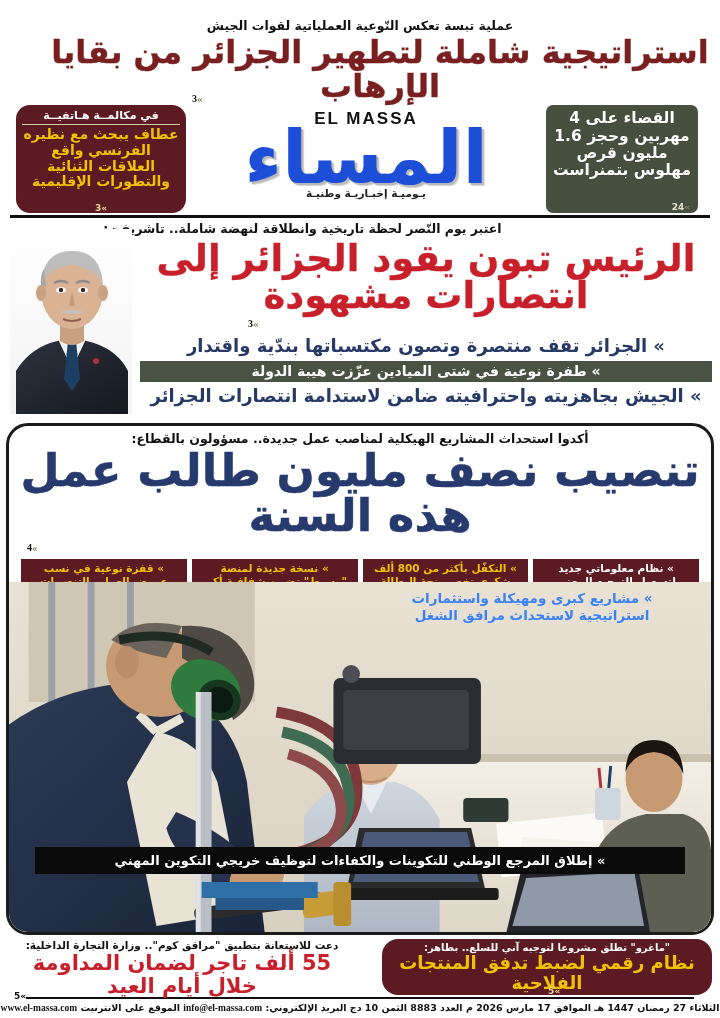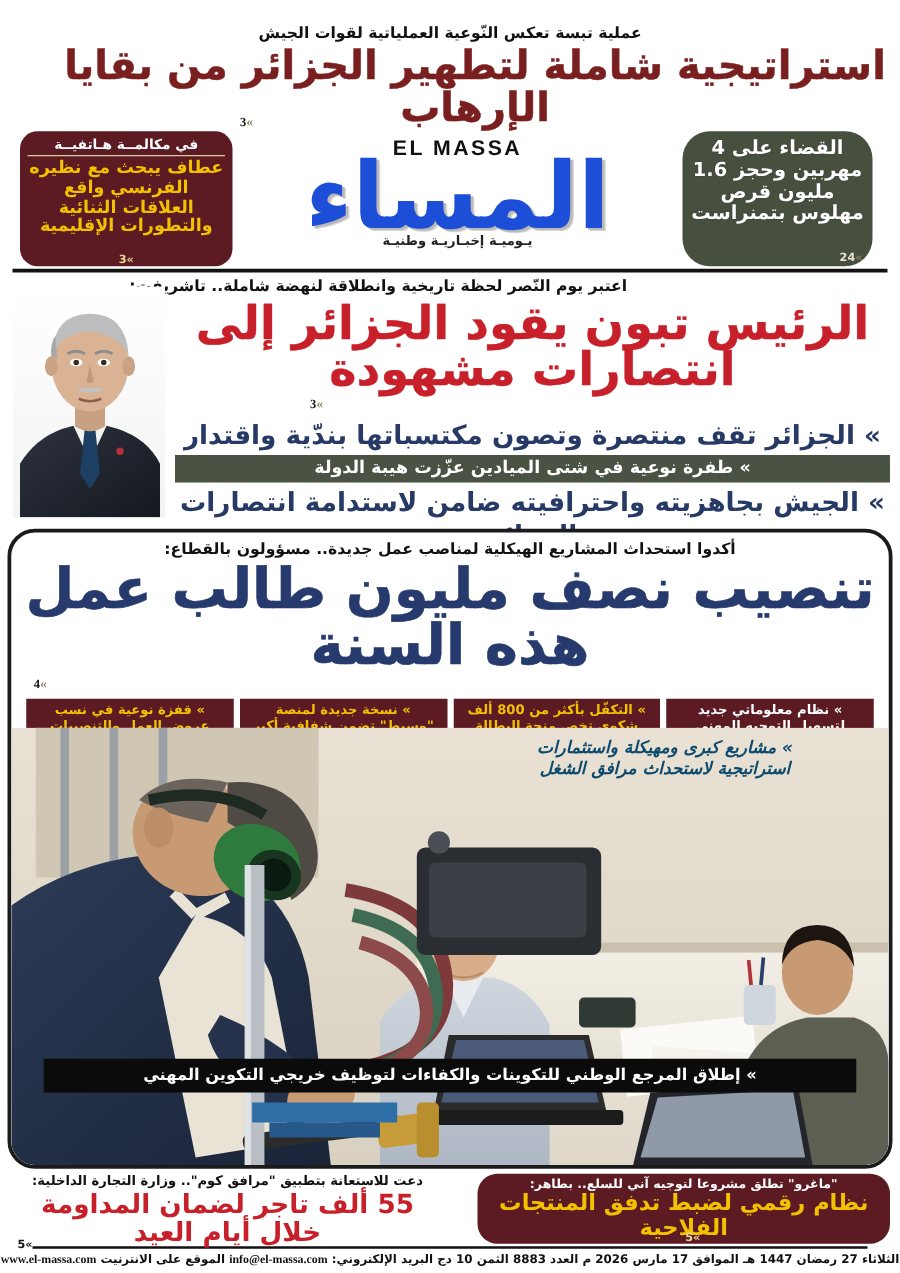--- a/index.html
+++ b/index.html
@@ -55,21 +55,21 @@
     position:relative;
     height:108px;
     margin-top:2px;
     display:flex;
     align-items:stretch;
     justify-content:space-between;
   }
   .box-left{
     width:152px;margin-right:22px;
     background:#474f3f;
-    border-radius:22px;
+    border-radius:7px;
     color:#fff;
     padding:5px 6px 3px 6px;
     box-sizing:border-box;
     text-align:center;
     position:relative;
   }
   .box-left .txt{
     font-size:15.5px;font-weight:bold;line-height:1.12;
     text-shadow:0 0 1px rgba(0,0,0,.4);
   }
@@ -146,21 +146,21 @@
     margin-left:132px;
     text-align:center;
   }
   .pres-main{
     font-size:37px;font-weight:bold;color:#c8202a;line-height:1.0;
     margin-top:4px;letter-spacing:-1px;
     -webkit-text-stroke:0.3px #c8202a;
   }
   .pres-bullets{margin-top:4px;}
   .bl{
-    font-size:21px;font-weight:bold;color:#273a66;line-height:1.25;
+    font-size:18px;font-weight:bold;color:#273a66;line-height:1.25;
     margin:3px 0;
   }
   .bl.green{
     background:#4a5243;color:#ffffff;padding:2px 6px;font-size:14px;
     display:block;
   }
 
   
   .card{
     position:relative;
@@ -197,23 +197,22 @@
   .tag.light{color:#ffffff;}
 
   
   .photo-area{
     position:absolute;left:0;right:0;bottom:0;height:350px;
     overflow:hidden;
   }
   .photo-overlay-text{
     position:absolute;right:14px;top:8px;width:330px;
     text-align:center;
-    font-size:13.5px;font-weight:bold;color:#0c4a6e;line-height:1.25;
+    font-size:13.5px;font-weight:bold;color:#3b82f6;line-height:1.25;
     z-index:5;
-    font-style:italic;
   }
   .black-band{
     position:absolute;left:26px;right:26px;bottom:58px;
     background:#0b0b0b;color:#fff;
     font-size:13px;font-weight:bold;text-align:center;
     padding:6px 8px;z-index:6;
   }
 
   
   .bottom{

